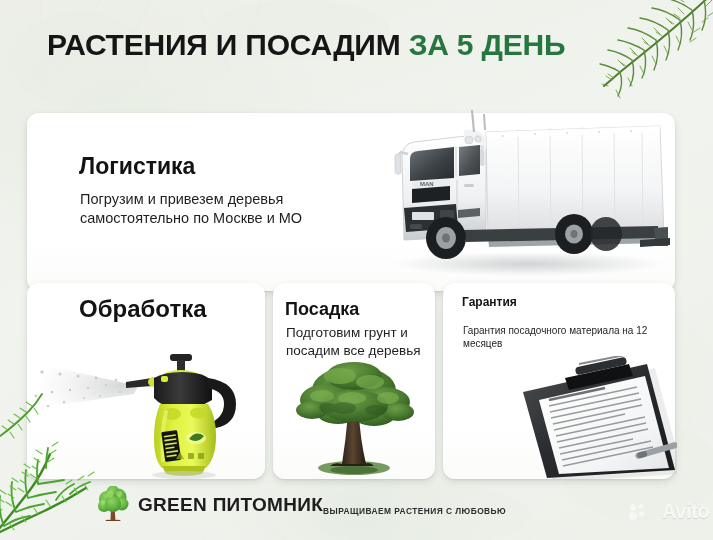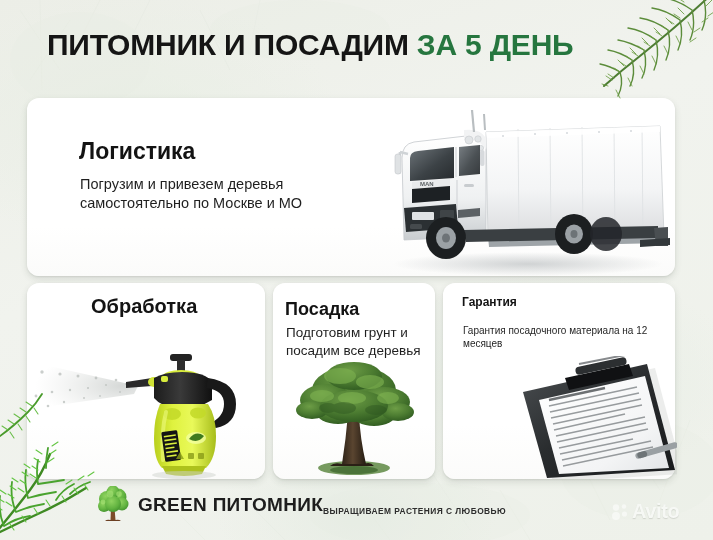--- a/index.html
+++ b/index.html
@@ -44,42 +44,42 @@
   
   .card {
     position: absolute;
     background: linear-gradient(180deg, #ffffff 0%, #ffffff 72%, #fbfbfa 100%);
     border-radius: 12px;
     box-shadow: 0 3px 7px rgba(60,70,55,0.14), 0 1px 2px rgba(60,70,55,0.10);
     overflow: hidden;
   }
   .card-top {
     left: 27px;
-    top: 98px;
+    top: 113px;
     width: 648px;
     height: 178px;
   }
   .card-b1 { left: 27px;  top: 283px; width: 238px; height: 196px; }
   .card-b2 { left: 273px; top: 283px; width: 162px; height: 196px; }
   .card-b3 { left: 443px; top: 283px; width: 232px; height: 196px; }
 
   .card-title {
     position: absolute;
     font-weight: bold;
     color: #131313;
   }
   .card-desc {
     position: absolute;
     color: #1f1f1f;
     line-height: 1.33;
   }
   .card-top .card-title { left: 52px; top: 40px; font-size: 23px; }
   .card-top .card-desc  { left: 53px; top: 77px; font-size: 14.5px; width: 290px; }
 
-  .card-b1 .card-title { left: 64px; top: 12px; font-size: 20px; }
+  .card-b1 .card-title { left: 52px; top: 12px; font-size: 24px; }
   .card-b1 .card-desc  { left: 53px; top: 41px; font-size: 13.5px; width: 175px; }
 
   .card-b2 .card-title { left: 12px; top: 16px; font-size: 18px; }
   .card-b2 .card-desc  { left: 13px; top: 41px; font-size: 13.5px; width: 146px; }
 
   .card-b3 .card-title { left: 19px; top: 12px; font-size: 12px; }
   .card-b3 .card-desc  { left: 20px; top: 41px; font-size: 10px; width: 200px; }
 
   
   .art { position: absolute; pointer-events: none; }
@@ -113,25 +113,25 @@
     font-size: 8.4px;
     font-weight: bold;
     letter-spacing: 0.45px;
     color: #2d2d2d;
     margin-top: 12px;
   }
 
   
   .avito {
     position: absolute;
-    left: 612px;
+    left: 629px;
     top: 500px;
     display: flex;
     align-items: center;
-    gap: 3px;
+    gap: 16px;
     opacity: 0.55;
     text-align: center;
   }
   .avito-word {
     font-size: 20px;
     font-weight: bold;
     color: #ffffff;
     text-shadow: 0 1px 1px rgba(120,125,115,0.45);
     letter-spacing: -0.4px;
   }
@@ -151,21 +151,21 @@
     </g>
     <g fill="#e6ebe1" opacity="0.5">
       <ellipse cx="80" cy="60" rx="70" ry="48"></ellipse>
       <ellipse cx="300" cy="30" rx="90" ry="30"></ellipse>
       <ellipse cx="640" cy="470" rx="80" ry="50"></ellipse>
       <ellipse cx="420" cy="515" rx="110" ry="32"></ellipse>
     </g>
   </svg>
 
   <div class="headline">
-    <span>ПИТОМНИК И ПОСАДИМ</span>
+    <span>РАСТЕНИЯ И ПОСАДИМ</span>
     <span class="accent">ЗА 5 ДЕНЬ</span>
   </div>
 
   <div class="card card-top">
     <div class="card-title">Логистика</div>
     <div class="card-desc">Погрузим и привезем деревья самостоятельно по Москве и МО</div>
   </div>
 
   <svg class="art truck-art" viewBox="0 0 310 186">
     <defs>

